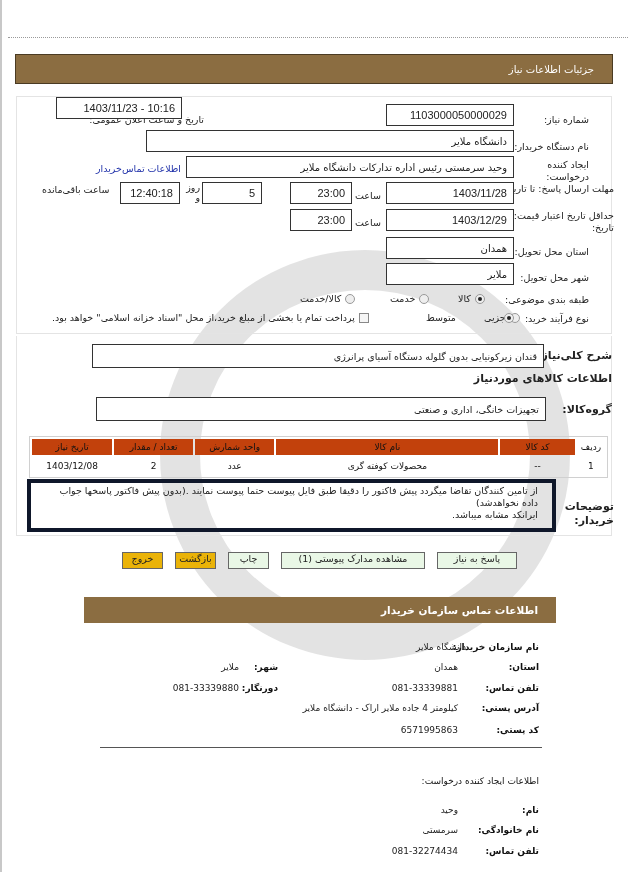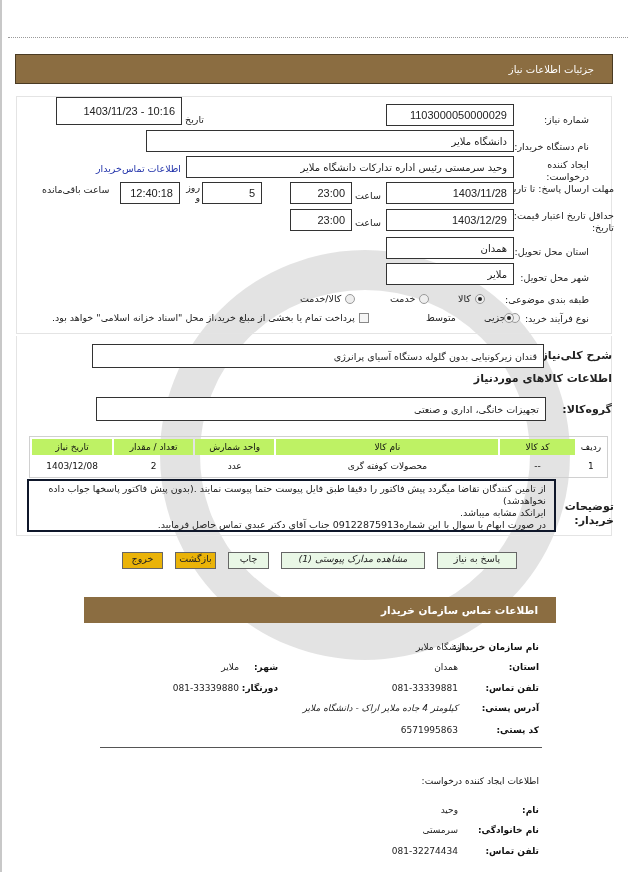--- a/index.html
+++ b/index.html
@@ -20,24 +20,24 @@
   .lbl { position:absolute; font-size:9.5px; color:#222; white-space:nowrap; text-align:right; line-height:12px; }
   .lbl.bold { font-weight:bold; font-size:11px; }
   .link { color:#2233aa; }
   .radio { display:inline-block; width:8px; height:8px; border-radius:50%; border:1px solid #999;
            background:#eee; vertical-align:middle; position:relative; margin-left:4px; }
   .radio.on::after { content:""; position:absolute; left:2px; top:2px; width:4px; height:4px; border-radius:50%; background:#222; }
   .check { display:inline-block; width:8px; height:8px; border:1px solid #888; background:#f5f5f5; vertical-align:middle; margin-left:4px; }
   .opt { position:absolute; font-size:9.5px; white-space:nowrap; display:flex; align-items:center; }
   table.items { position:absolute; left:29px; top:436px; width:579px; border-collapse:separate; border-spacing:2px;
                 border:1px solid #d0d0d0; font-size:9px; }
-  table.items th { background:#bef264; font-weight:normal; height:16px; padding:0 4px; color:#111; }
+  table.items th { background:#c2410c; font-weight:normal; height:16px; padding:0 4px; color:#111; }
   table.items td { text-align:center; height:16px; color:#111; }
-  .desc { position:absolute; left:27px; top:479px; width:529px; height:53px; border:2px solid #0f172a; box-sizing:border-box;
-          font-size:9.5px; line-height:12px; padding:2px 8px; }
+  .desc { position:absolute; left:27px; top:479px; width:529px; height:53px; border:4px solid #0f172a; box-sizing:border-box;
+          font-size:9.5px; line-height:12px; padding:2px 14px; }
   .btn { position:absolute; top:552px; height:17px; border:1px solid #666; box-sizing:border-box;
          font-size:9.5px; display:flex; justify-content:center; align-items:flex-start; line-height:12px; }
   .btn.green { background:#e9f7e6; }
   .btn.red { background:#eab308; }
   .hdr2 { position:absolute; left:84px; width:472px; top:597px; height:26px; background:#8b6d41; color:#fff;
           font-weight:bold; font-size:10.5px; display:flex; align-items:center; padding-right:18px; box-sizing:border-box; }
   .kv { position:absolute; font-size:9px; white-space:nowrap; }
   .kv.k { font-weight:bold; color:#111; }
   .sep { position:absolute; left:100px; width:442px; top:832px; border-top:1px solid #555; }
   .wm { position:absolute; border-radius:50%; border:40px solid rgba(175,175,175,0.35); }
@@ -53,21 +53,21 @@
 <div class="hdr">
   <span>جزئیات اطلاعات نیاز</span>
 </div>
 
 <div class="panel"></div>
 <div class="panel2"></div>
 
 <div class="lbl" style="right:45px; top:114px;">شماره نیاز:</div>
 <div class="box num" style="left:386px; top:104px; width:128px; height:22px;">1103000050000029</div>
 <div class="lbl" style="right:430px; top:114px;">تاریخ و ساعت اعلان عمومی:</div>
-<div class="box num" style="left:56px; top:97px; width:126px; height:28px;text-align:center;">1403/11/23 - 10:16</div>
+<div class="box num" style="left:56px; top:97px; width:126px; height:22px;text-align:center;">1403/11/23 - 10:16</div>
 
 <div class="lbl" style="right:45px; top:141px;">نام دستگاه خریدار:</div>
 <div class="box" style="left:146px; top:130px; width:368px; height:22px;">دانشگاه ملایر</div>
 
 <div class="lbl" style="right:45px; top:159px; width:80px; white-space:normal;">ایجاد کننده درخواست:</div>
 <div class="box" style="left:186px; top:156px; width:328px; height:22px;">وحید سرمستی رئیس اداره تدارکات دانشگاه ملایر</div>
 <div class="lbl link" style="left:96px; top:163px;">اطلاعات تماس‌خریدار</div>
 
 <div class="lbl" style="right:20px; top:183px; width:110px; white-space:normal;">مهلت ارسال پاسخ: تا تاریخ:</div>
 <div class="box num" style="left:386px; top:182px; width:128px; height:22px;">1403/11/28</div>
@@ -142,25 +142,24 @@
       <td>2</td>
       <td>1403/12/08</td>
     </tr>
   </tbody>
 </table>
 
 <div class="lbl bold" style="right:20px; top:500px; width:48px; white-space:normal; line-height:14px;">توضیحات خریدار:</div>
 <div class="desc">
   <div>از تامین کنندگان تقاضا میگردد پیش فاکتور را دقیقا طبق فایل پیوست حتما پیوست نمایند .(بدون پیش فاکتور پاسخها جواب داده نخواهدشد)</div>
   <div>ایرانکد مشابه میباشد.</div>
-  <div>در صورت ابهام یا سوال با این شماره09122875913 جناب آقای دکتر عبدی تماس حاصل فرمایید.</div>
 </div>
 
 <div class="btn green" style="left:437px; width:80px;">پاسخ به نیاز</div>
-<div class="btn green" style="left:281px; width:144px;font-style:italic;">مشاهده مدارک پیوستی (1)</div>
+<div class="btn green" style="left:281px; width:144px;">مشاهده مدارک پیوستی (1)</div>
 <div class="btn green" style="left:228px; width:41px;">چاپ</div>
 <div class="btn red" style="left:175px; width:41px;">بازگشت</div>
 <div class="btn red" style="left:122px; width:41px;">خروج</div>
 
 <div class="hdr2">
   <span>اطلاعات تماس سازمان خریدار</span>
 </div>
 
 <div class="kv k" style="right:95px; top:642px;">نام سازمان خریدار:</div>
 <div class="kv" style="right:168px; top:642px;">دانشگاه ملایر</div>
@@ -169,21 +168,21 @@
 <div class="kv" style="right:176px; top:662px;">همدان</div>
 <div class="kv k" style="right:356px; top:662px;">شهر:</div>
 <div class="kv" style="right:395px; top:662px;">ملایر</div>
 
 <div class="kv k" style="right:95px; top:683px;">تلفن تماس:</div>
 <div class="kv" style="right:176px; top:683px;">081-33339881</div>
 <div class="kv k" style="right:356px; top:683px;">دورنگار:</div>
 <div class="kv" style="right:395px; top:683px;">081-33339880</div>
 
 <div class="kv k" style="right:95px; top:703px;">آدرس پستی:</div>
-<div class="kv" style="right:176px; top:703px;font-style:italic;">کیلومتر 4 جاده ملایر اراک - دانشگاه ملایر</div>
+<div class="kv" style="right:176px; top:703px;">کیلومتر 4 جاده ملایر اراک - دانشگاه ملایر</div>
 
 <div class="kv k" style="right:95px; top:725px;">کد پستی:</div>
 <div class="kv" style="right:176px; top:725px;">6571995863</div>
 
 <div class="sep" style="top:747px;"></div>
 
 <div class="kv k" style="right:95px; top:776px; font-weight:normal;">اطلاعات ایجاد کننده درخواست:</div>
 <div class="kv k" style="right:95px; top:805px;">نام:</div>
 <div class="kv" style="right:176px; top:805px;">وحید</div>
 <div class="kv k" style="right:95px; top:825px;">نام خانوادگی:</div>

